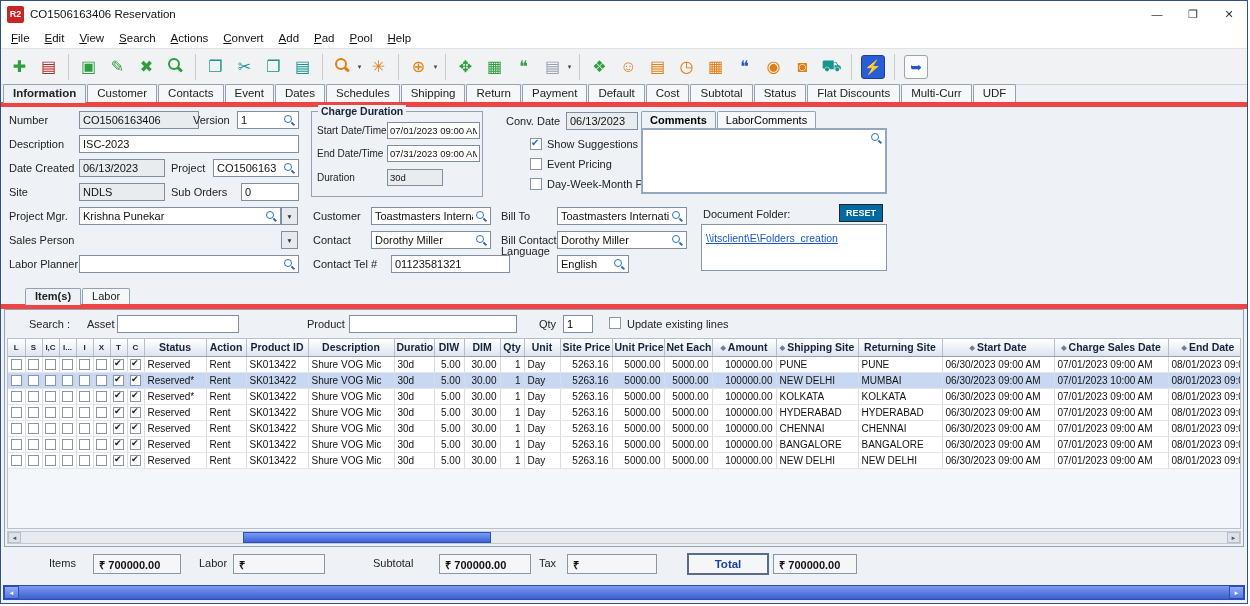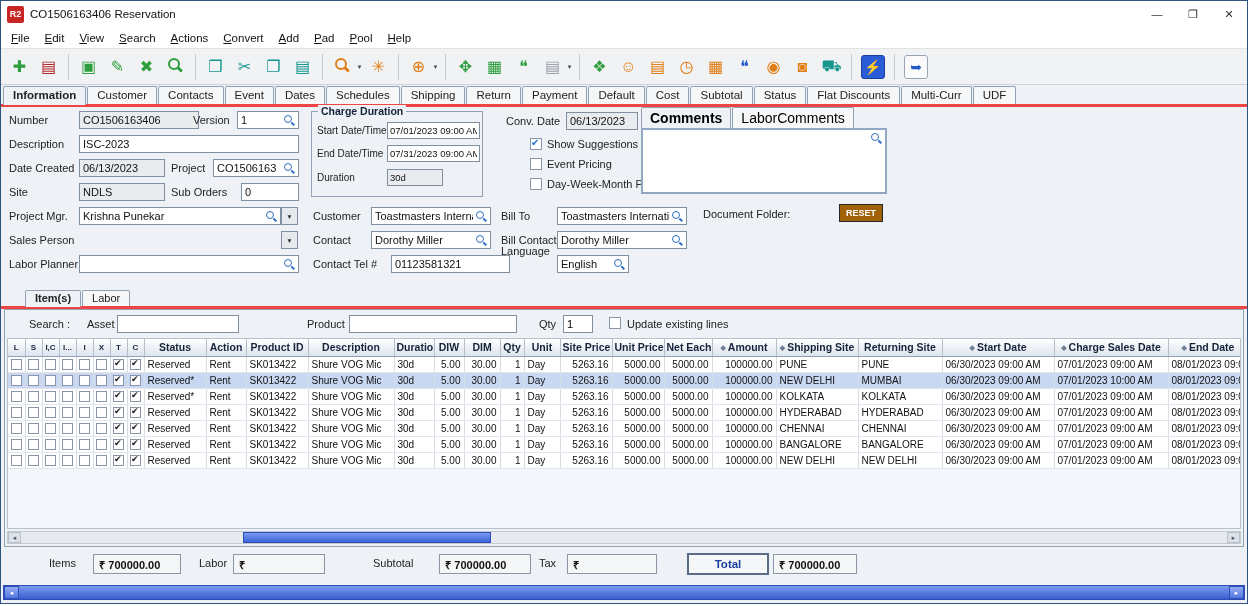--- a/index.html
+++ b/index.html
@@ -23,21 +23,21 @@
   .g{color:#2f9e3f}.r{color:#b22a2a}.t{color:#16968f}.o{color:#e07f18}.b{color:#2257c4}.gy{color:#9aa2ac}
   .boxb{background:#2b5cd8;color:#ffd34d;border:1px solid #1c3f9e;width:24px;height:24px;font-size:14px;margin:0 4px;}
   .boxw{background:#fbfbfc;color:#2257c4;border:1px solid #9aa5b2;width:24px;height:24px;font-size:14px;margin:0 4px;}
   .dd{width:9px;height:27px;font-size:7px;color:#445;display:flex;align-items:center;justify-content:center;margin-left:-2px;flex:none;}
   .tbsep{width:1px;height:26px;background:#c6cbd2;margin:0 5px;flex:none;display:inline-block;}
   .magicon{position:relative;}
   .magicon::before{content:"";position:absolute;left:6px;top:5px;width:8px;height:8px;border:2px solid currentColor;border-radius:50%;}
   .magicon::after{content:"";position:absolute;left:15px;top:15px;width:6px;height:2.5px;background:currentColor;transform:rotate(42deg);border-radius:1px;}
 
   
-  .tabstrip{height:22px;display:flex;align-items:flex-end;padding:0 2px;border-bottom:3px solid #ef4444;background:#eef1f5;}
+  .tabstrip{height:22px;display:flex;align-items:flex-end;padding:0 2px;border-bottom:5px solid #ef4444;background:#eef1f5;}
   .tab{font-size:11.5px;color:#222;background:#f6f7f9;border:1px solid #93a1b4;border-bottom:none;padding:2px 9px 3px;margin-right:1px;border-radius:2px 2px 0 0;white-space:nowrap;position:relative;}
   .tab.checked{font-weight:bold;background:#eef1f5;padding-bottom:4px;margin-bottom:-1px;z-index:2;}
   .tabstrip.small{height:20px;padding-left:3px;}
   .tabstrip.small .tab{font-size:11px;padding:1px 9px 2px;}
   .tabstrip.small .tab.checked{padding-bottom:3px;margin-left:21px;}
 
   
   .formpanel{position:relative;height:182px;background:#eef1f5;}
   .lbl{position:absolute;font-size:11px;color:#222;white-space:nowrap;}
   .fld{position:absolute;height:18px;border:1px solid #7f8fa0;background:#fff;display:flex;align-items:center;padding:0 3px;font-size:11px;color:#111;}
@@ -51,25 +51,25 @@
   .ddbtn::after{content:"▼";font-size:6.5px;color:#333;}
   .grp{position:absolute;border:1px solid #93a1b4;}
   .grplegend{position:absolute;top:-7px;left:6px;background:#eef1f5;padding:0 3px;font-size:10.5px;font-weight:bold;color:#15233a;white-space:nowrap;}
   .slbl{position:absolute;font-size:10px;color:#222;white-space:nowrap;}
   .opts{position:absolute;}
   .opt{display:flex;align-items:center;height:14px;margin-bottom:6px;margin-left:33px;}
   .chk{width:12px;height:12px;border:1px solid #8a95a5;background:#fff;position:relative;margin-right:5px;flex:none;}
   .chk.checked::after{content:"✔";position:absolute;left:0;top:-2px;font-size:10px;color:#1c6fd4;}
   .olbl{font-size:11px;color:#222;white-space:nowrap;}
   .ctabs{position:absolute;display:flex;align-items:flex-end;height:19px;}
-  .ctab{font-size:14px;background:#f6f7f9;border:1px solid #93a1b4;border-bottom:none;padding:2px 8px;margin-right:1px;border-radius:2px 2px 0 0;white-space:nowrap;}
+  .ctab{font-size:11px;background:#f6f7f9;border:1px solid #93a1b4;border-bottom:none;padding:2px 8px;margin-right:1px;border-radius:2px 2px 0 0;white-space:nowrap;}
   .ctab.checked{font-weight:bold;background:#eef1f5;}
   .commentsbox{position:absolute;background:#fff;border:2px solid #93a6c2;}
   .cornermag{position:absolute;right:3px;top:2px;}
-  .resetbtn{position:absolute;background:#a16207;color:#fff;font-size:9px;font-weight:bold;padding:3px 6px;border:1px solid #23262b;}
+  .resetbtn{position:absolute;background:#0369a1;color:#fff;font-size:9px;font-weight:bold;padding:3px 6px;border:1px solid #23262b;}
   .folderbox{position:absolute;background:#fff;border:1px solid #8a95a5;padding:3px 4px;}
   .folderlink{font-size:10.5px;color:#1a55cc;text-decoration:underline;word-break:break-all;}
 
   
   .itemspanel{position:relative;margin:0 3px;height:238px;border:1px solid #93a1b4;background:#eef1f5;}
   .sinput{position:absolute;height:18px;border:1px solid #7f8fa0;background:#fff;font-size:11px;padding:0 3px;display:flex;align-items:center;}
   .table-area{position:absolute;left:2px;right:2px;top:28px;bottom:17px;background:#f3f6fa;border:1px solid #b7c0cc;overflow:hidden;}
   table.grid{border-collapse:collapse;table-layout:fixed;width:1240px;background:#fff;}
   .grid th{height:17px;font-size:10.5px;font-weight:bold;color:#15233a;background:linear-gradient(#ffffff,#dde4ee);border-right:1px solid #b4bfcc;border-bottom:1px solid #93a1b4;padding:0 2px;white-space:nowrap;overflow:hidden;text-align:center;}
   .grid th.cbh{font-size:8px;padding:0;}
@@ -314,20 +314,23 @@
         <span class="v">01123581321</span>
       </div>
     <span class="lbl" style="left:500px;top:138px">Language</span>
     <div class="fld" style="left:556px;top:148px;width:72px">
         <span class="v">English</span>
         <span class="mag"></span>
       </div>
 
     <span class="lbl" style="left:702px;top:101px">Document Folder:</span>
     <span class="resetbtn" style="left:838px;top:97px">RESET</span>
+    <div class="folderbox" style="left:700px;top:117px;width:186px;height:47px">
+      <span class="folderlink">\\itsclient\E\Folders_creation</span>
+    </div>
   </div>
 
   <div class="tabstrip small">
 
   <span class="tab checked">Item(s)</span>
       <span class="tab">Labor</span>
     </div>
 
   <div class="itemspanel">
     <span class="lbl" style="left:24px;top:8px">Search :</span>

